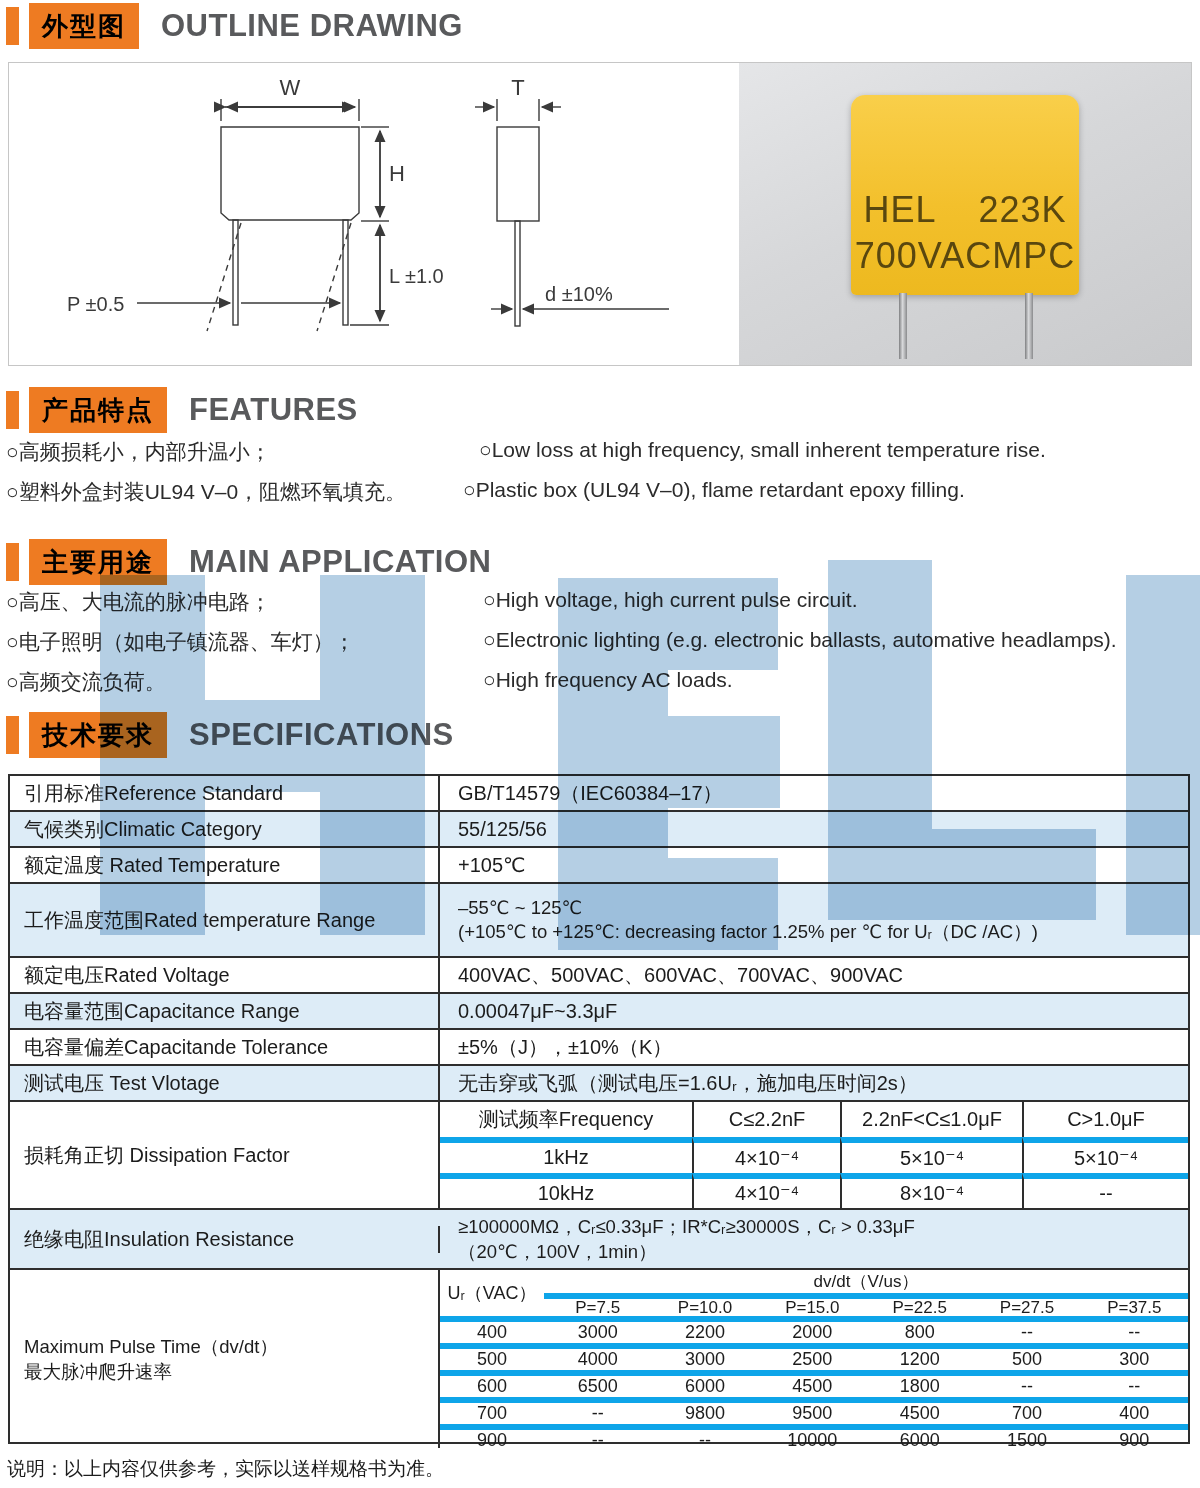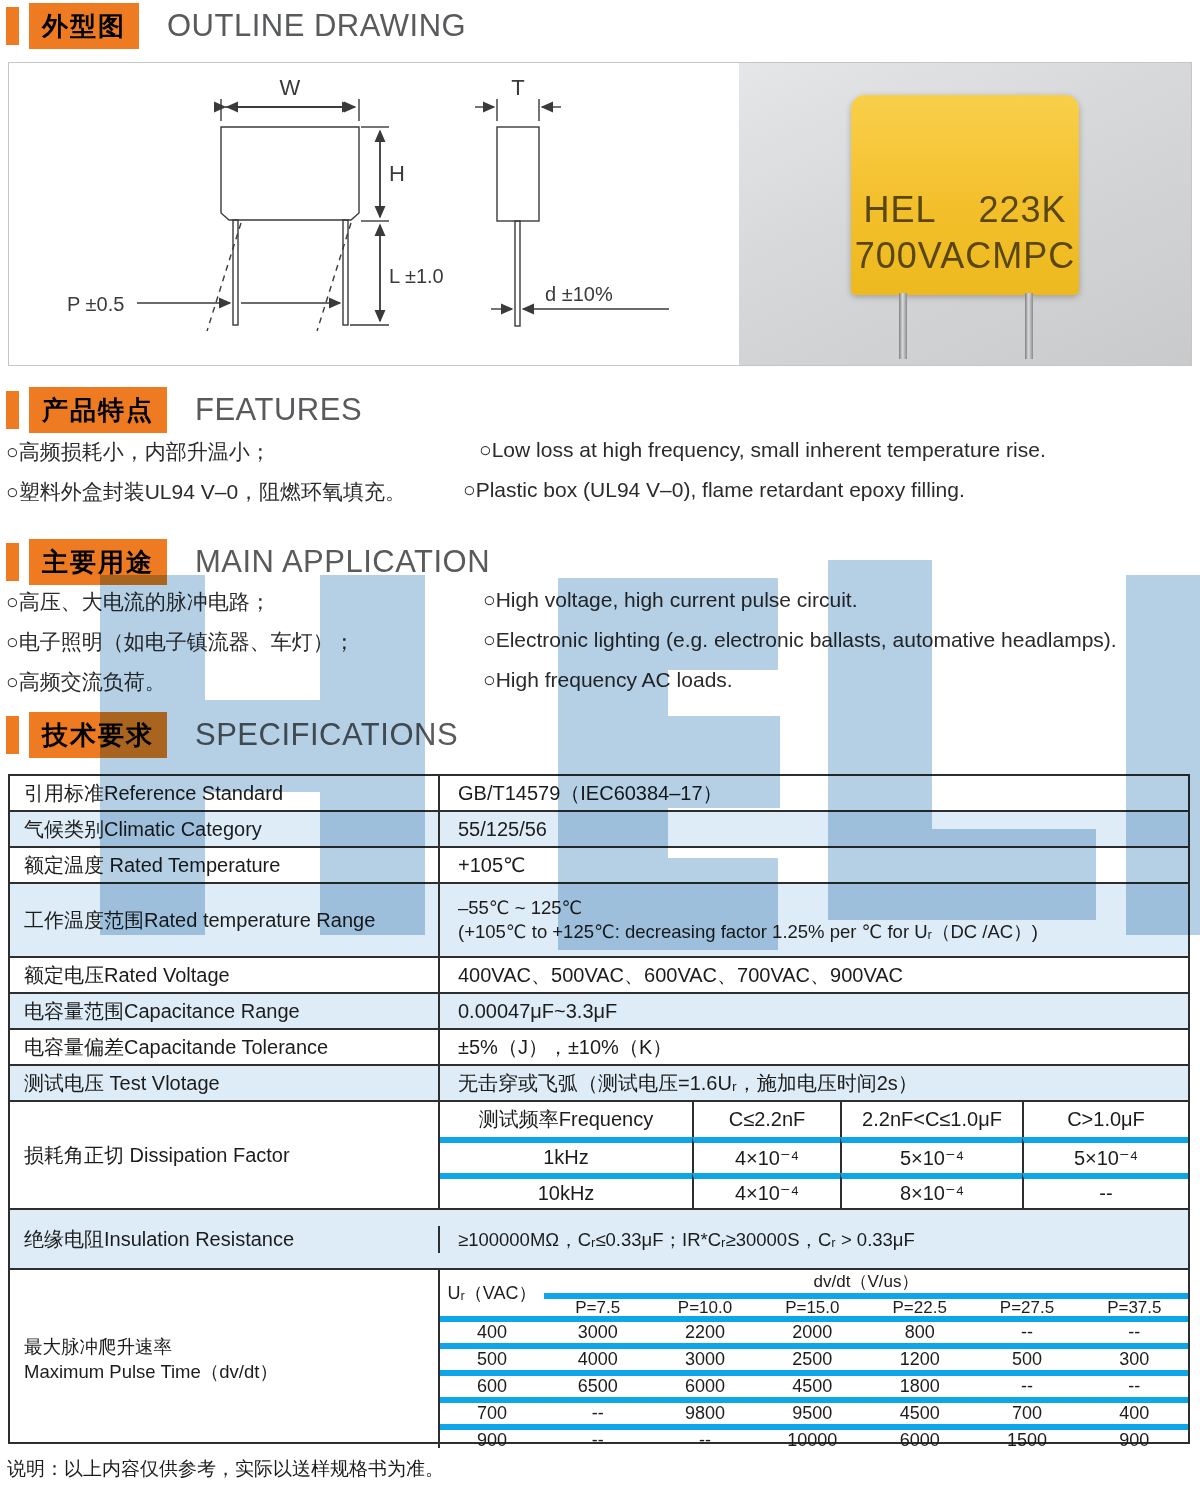--- a/index.html
+++ b/index.html
@@ -9,21 +9,21 @@
     font-family:"Liberation Sans","DejaVu Sans",sans-serif;
     color:#222;
     position:relative;
     overflow:hidden;
   }
   
   .sec-hdr{position:absolute;left:6px;display:flex;align-items:center;height:40px;z-index:2;}
   .sec-bar{width:13px;height:38px;background:#ee7b22;margin-right:10px;}
   .sec-badge{background:#ee7b22;color:#000000;font-weight:bold;font-size:26px;height:46px;
              display:flex;align-items:center;padding:0 13px;letter-spacing:2px;}
-  .sec-en{color:#595a5c;font-weight:normal;font-size:31px;margin-left:28px;letter-spacing:0.5px;white-space:nowrap;}
+  .sec-en{color:#595a5c;font-weight:bold;font-size:31px;margin-left:22px;letter-spacing:0.5px;white-space:nowrap;}
   
   .outline-panel{position:absolute;left:8px;top:62px;width:1182px;height:302px;
                  border:1px solid #c6c6c6;background:#fff;z-index:1;}
   .drawing-svg{position:absolute;left:0;top:0;}
   .photo{position:absolute;right:0;top:0;width:452px;height:100%;
          background:linear-gradient(155deg,#e5e6e8 0%,#d6d7d9 45%,#c9cacc 100%);overflow:hidden;}
   .cap-body{position:absolute;left:50%;top:32px;transform:translateX(-50%);
             width:228px;height:200px;border-radius:14px 14px 5px 5px;
             background:linear-gradient(180deg,#f9cf4a 0%,#f3c02c 55%,#edb91f 100%);
             box-shadow:0 2px 6px rgba(0,0,0,0.25);}
@@ -231,27 +231,28 @@
         <div class="cell bl bt">4×10⁻⁴</div>
         <div class="cell bl bt">8×10⁻⁴</div>
         <div class="cell bl bt">--</div>
       </div>
     </div>
 
     <div class="t-row h60 zebra">
       <div class="t-label">绝缘电阻Insulation Resistance</div>
       <div class="t-value small">
         <div>≥100000MΩ，Cᵣ≤0.33μF；IR*Cᵣ≥30000S，Cᵣ &gt; 0.33μF</div>
+        <div>（20℃，100V，1min）</div>
       </div>
     </div>
 
     <div class="t-row h178">
       <div class="t-label small">
+        <div>Maximum Pulse Time（dv/dt）</div>
         <div>最大脉冲爬升速率</div>
-        <div>Maximum Pulse Time（dv/dt）</div>
       </div>
       <div class="dv-grid">
         <div class="cell ur-cell">Uᵣ（VAC）</div>
         <div class="cell group-cell bl hdr">dv/dt（V/us）</div>
         <div class="cell bl bt hdr">P=7.5</div>
         <div class="cell bl bt hdr">P=10.0</div>
         <div class="cell bl bt hdr">P=15.0</div>
         <div class="cell bl bt hdr">P=22.5</div>
         <div class="cell bl bt hdr">P=27.5</div>
         <div class="cell bl bt hdr">P=37.5</div>

